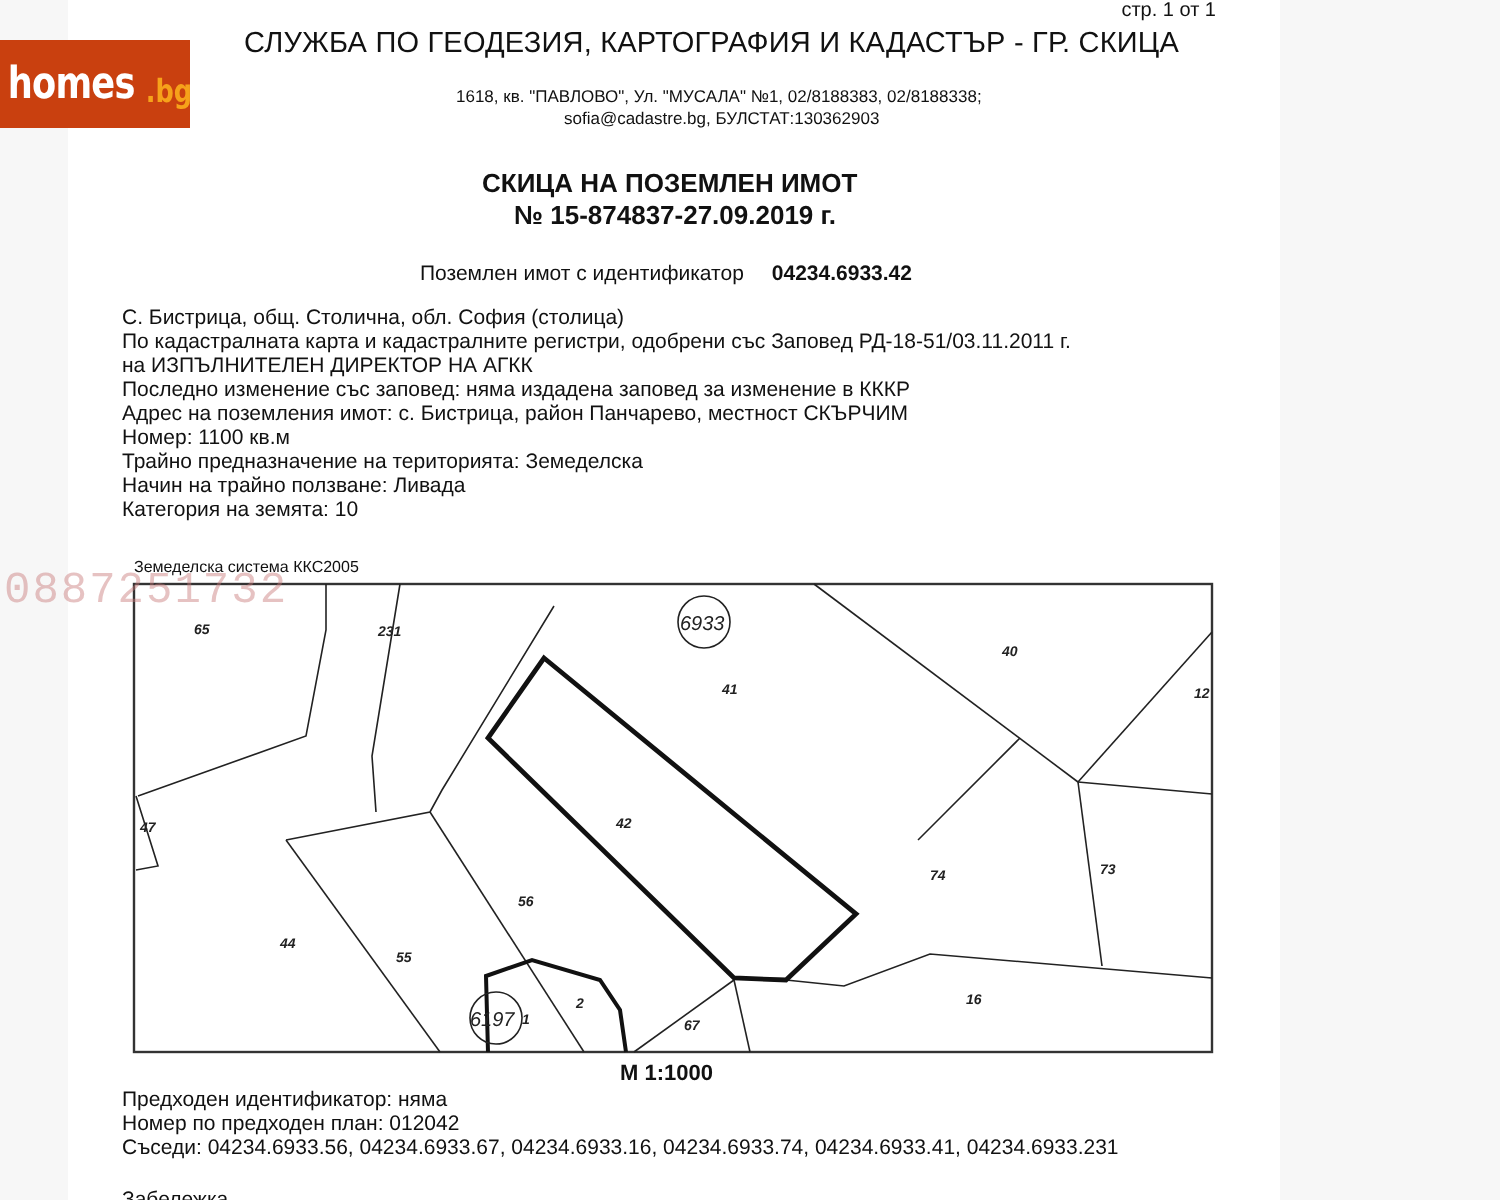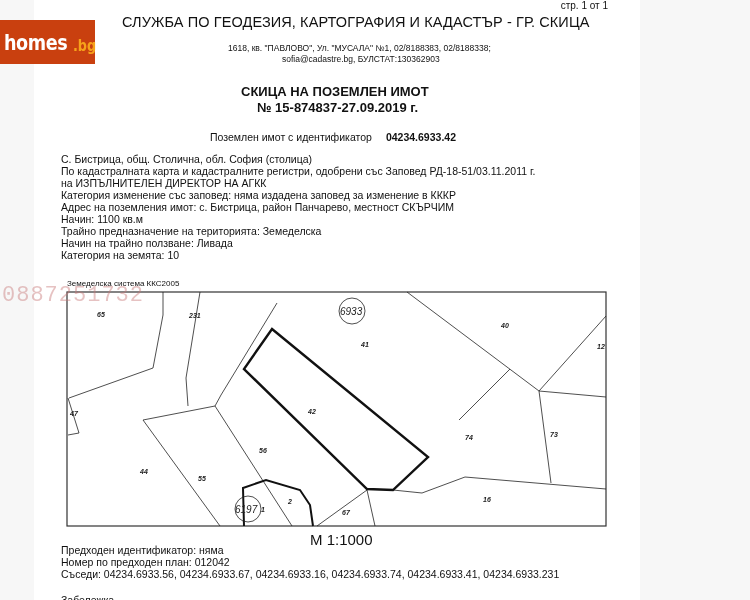--- a/index.html
+++ b/index.html
@@ -15,21 +15,21 @@
   .addr2 { left:262px; top:54px; font-size:8.5px;margin-left:20px; }
   .title1 { left:241px; top:84px; font-size:13px; font-weight:bold; }
   .title2 { left:257px; top:100px; font-size:13px; font-weight:bold; }
   .ident { left:210px; top:131px; font-size:10.5px; }
   .ident b { font-weight:bold; margin-left:14px; }
   .info { left:61px; font-size:10.5px; line-height:12px; }
   .info b { font-weight:normal; }
   .coords { left:67px; top:279px; font-size:8px; }
   .wm { left:2px; top:283px; font-size:22px; color:rgba(200,120,120,0.45); letter-spacing:1px; font-family:Liberation Mono, monospace; font-weight:200; }
   .map { position:absolute; left:66px; top:291px; }
-  .scale { left:310px; top:531px; font-size:15px; font-weight:normal; }
+  .scale { left:310px; top:531px; font-size:11px; font-weight:bold; }
   .lbl { font-family:"Liberation Sans", sans-serif; font-size:7px; font-style:italic; font-weight:bold; fill:#222; }
   .circ-lbl { font-family:"Liberation Sans", sans-serif; font-size:10px; font-style:italic; fill:#222; }
 </style>
 </head>
 <body>
 
 <div class="page"></div>
 
 <div class="logo">
   <span class="l1">homes</span>
@@ -50,27 +50,27 @@
 <div class="abs info" style="top:153px">
   <span>С. </span><b>Бистрица</b><span>, общ. </span><b>Столична</b><span>, обл. </span><b>София (столица)</b>
 </div>
 <div class="abs info" style="top:165px">
   <span>По кадастралната карта и кадастралните регистри, одобрени със </span><b>Заповед РД-18-51/03.11.2011 г.</b>
 </div>
 <div class="abs info" style="top:177px">
   <b>на ИЗПЪЛНИТЕЛЕН ДИРЕКТОР НА АГКК</b>
 </div>
 <div class="abs info" style="top:189px">
-  <span>Категория изменение със заповед: </span><b>няма издадена заповед за изменение в КККР</b>
+  <span>Последно изменение със заповед: </span><b>няма издадена заповед за изменение в КККР</b>
 </div>
 <div class="abs info" style="top:201px">
   <span>Адрес на поземления имот: </span><b>с. Бистрица, район Панчарево, местност СКЪРЧИМ</b>
 </div>
 <div class="abs info" style="top:213px">
-  <span>Начин: </span><b>1100 кв.м</b>
+  <span>Номер: </span><b>1100 кв.м</b>
 </div>
 <div class="abs info" style="top:225px">
   <span>Трайно предназначение на територията: </span><b>Земеделска</b>
 </div>
 <div class="abs info" style="top:237px">
   <span>Начин на трайно ползване: </span><b>Ливада</b>
 </div>
 <div class="abs info" style="top:249px">
   <span>Категория на земята: </span><b>10</b>
 </div>

